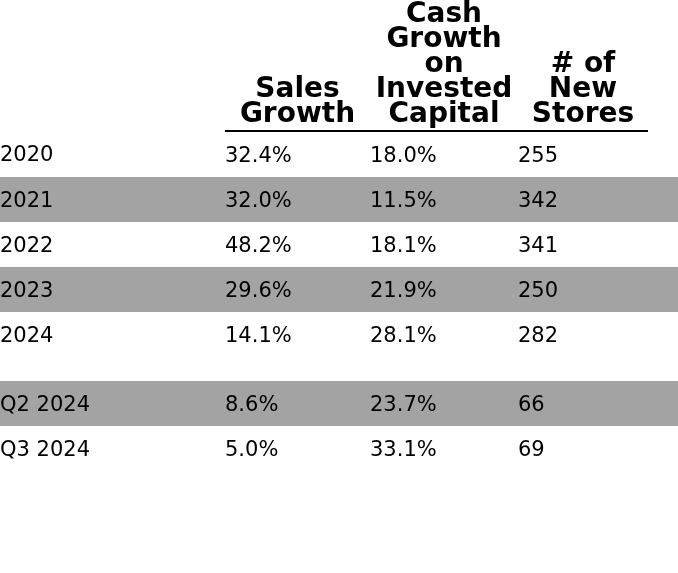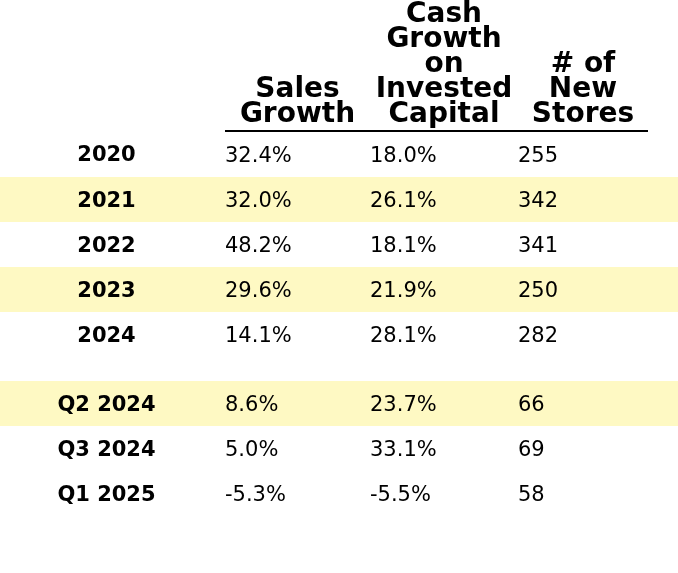--- a/index.html
+++ b/index.html
@@ -48,30 +48,30 @@
   }
   thead th.head-pad { border-bottom: none; }
 
   tbody td {
     font-size: 21px;
     line-height: 24px;
     height: 45px;
     padding: 0;
   }
   tbody td.row-label {
-    text-align: center;
-    font-weight: bold;
+    text-align: left;
+    font-weight: normal;
     padding-right: 12px;
   }
   tbody td.val {
     text-align: left;
     font-weight: normal;
   }
   tbody tr.shaded td {
-    background: #fef9c3;
+    background: #a3a3a3;
   }
   tbody tr.spacer td {
     height: 24px;
   }
   .hdr-lines span { display: block; }
 </style>
 </head>
 <body>
 
 <div class="sheet">
@@ -115,21 +115,21 @@
         <tr>
           <td class="row-label">2020</td>
           <td class="val">32.4%</td>
           <td class="val">18.0%</td>
           <td class="val">255</td>
           <td></td>
         </tr>
         <tr class="shaded">
           <td class="row-label">2021</td>
           <td class="val">32.0%</td>
-          <td class="val">26.1%</td>
+          <td class="val">11.5%</td>
           <td class="val">342</td>
           <td></td>
         </tr>
         <tr>
           <td class="row-label">2022</td>
           <td class="val">48.2%</td>
           <td class="val">18.1%</td>
           <td class="val">341</td>
           <td></td>
         </tr>
@@ -161,22 +161,15 @@
           <td class="val">66</td>
           <td></td>
         </tr>
         <tr>
           <td class="row-label">Q3 2024</td>
           <td class="val">5.0%</td>
           <td class="val">33.1%</td>
           <td class="val">69</td>
           <td></td>
         </tr>
-        <tr>
-          <td class="row-label">Q1 2025</td>
-          <td class="val">-5.3%</td>
-          <td class="val">-5.5%</td>
-          <td class="val">58</td>
-          <td></td>
-        </tr>
       </tbody>
   </table>
 </div>
 
 </body></html>

